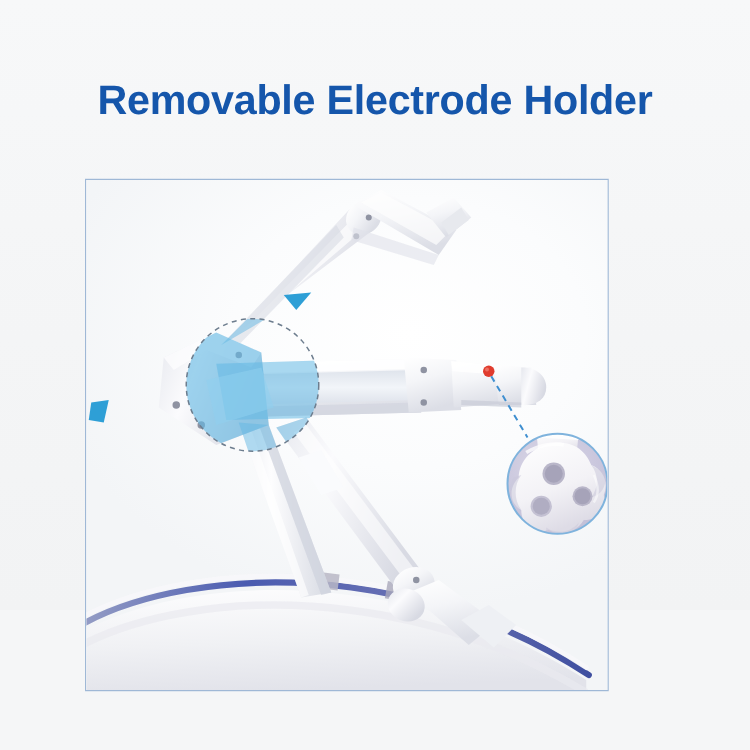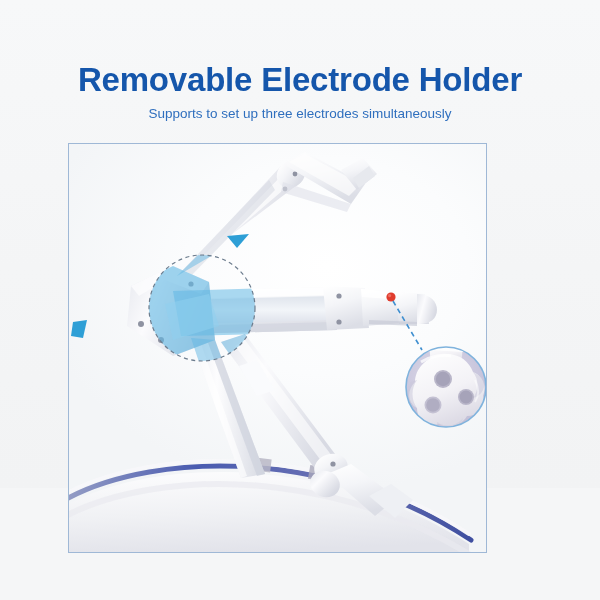--- a/index.html
+++ b/index.html
@@ -78,21 +78,20 @@
     left: 0; top: 0;
   }
 </style>
 </head>
 <body>
 
 <div id="page">
 
   <div id="header">
     <div id="title">Removable Electrode Holder</div>
-    <div id="subtitle">Supports to set up three electrodes simultaneously</div>
   </div>
 
   <div id="frame">
     <div id="photo-bg"></div>
 
     <svg id="photo-svg" width="417" height="408" viewBox="0 0 417 408">
       <defs>
         <linearGradient id="gArmTop" x1="0" y1="0" x2="0.3" y2="1">
           <stop offset="0%" stop-color="#ffffff"></stop>
           <stop offset="45%" stop-color="#f4f5f8"></stop>

